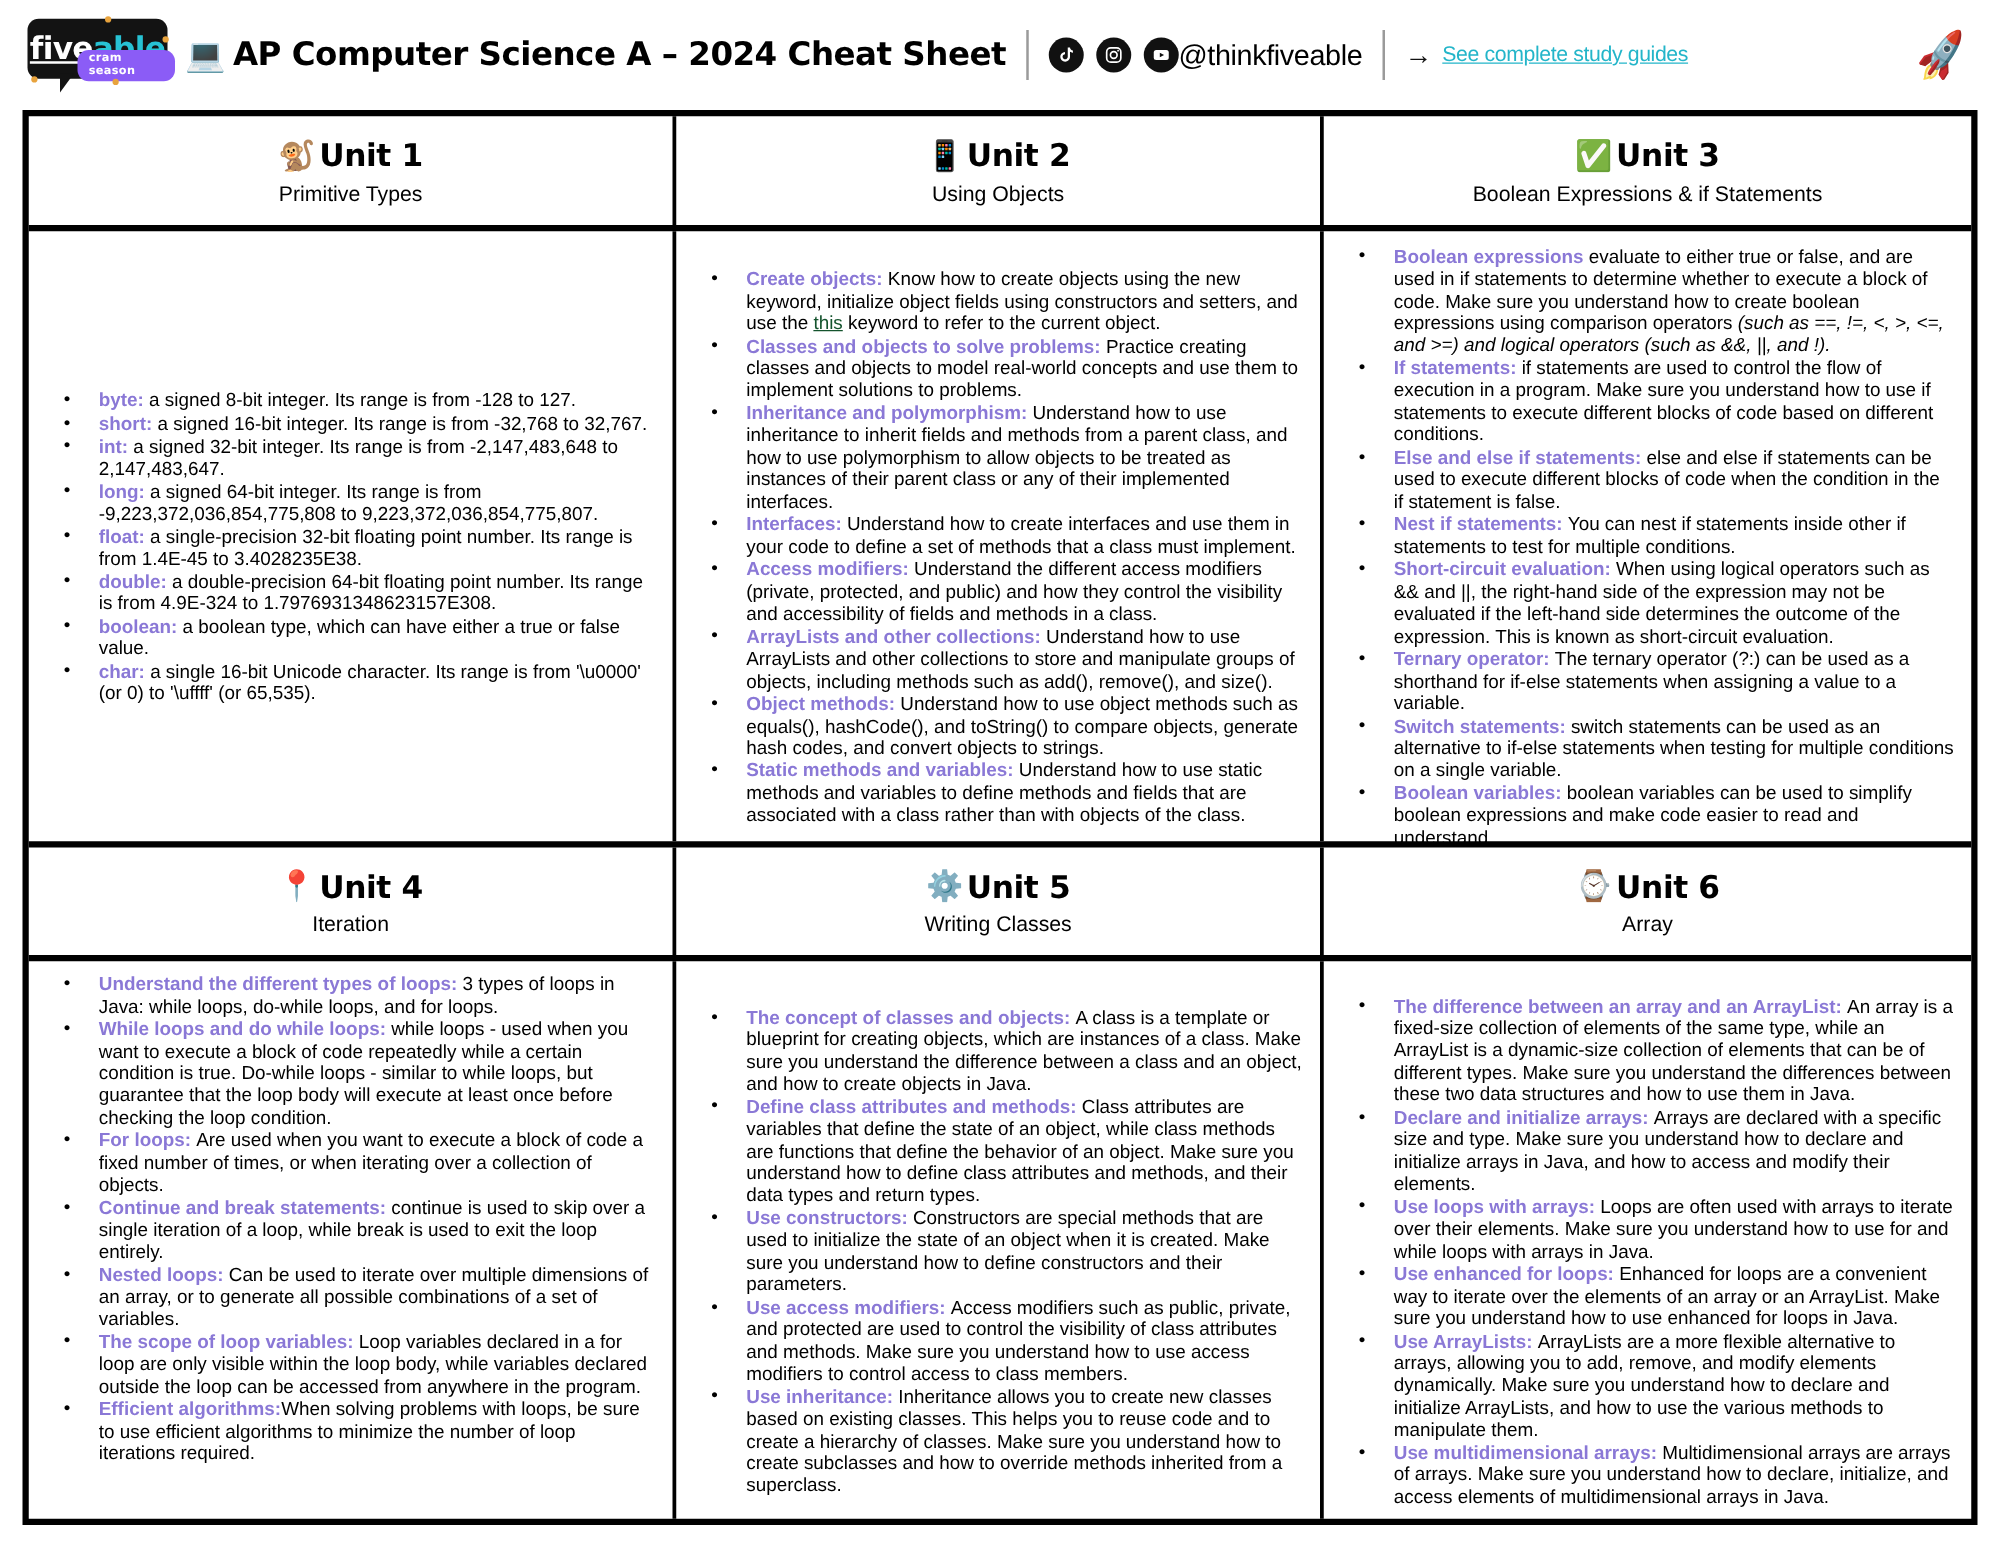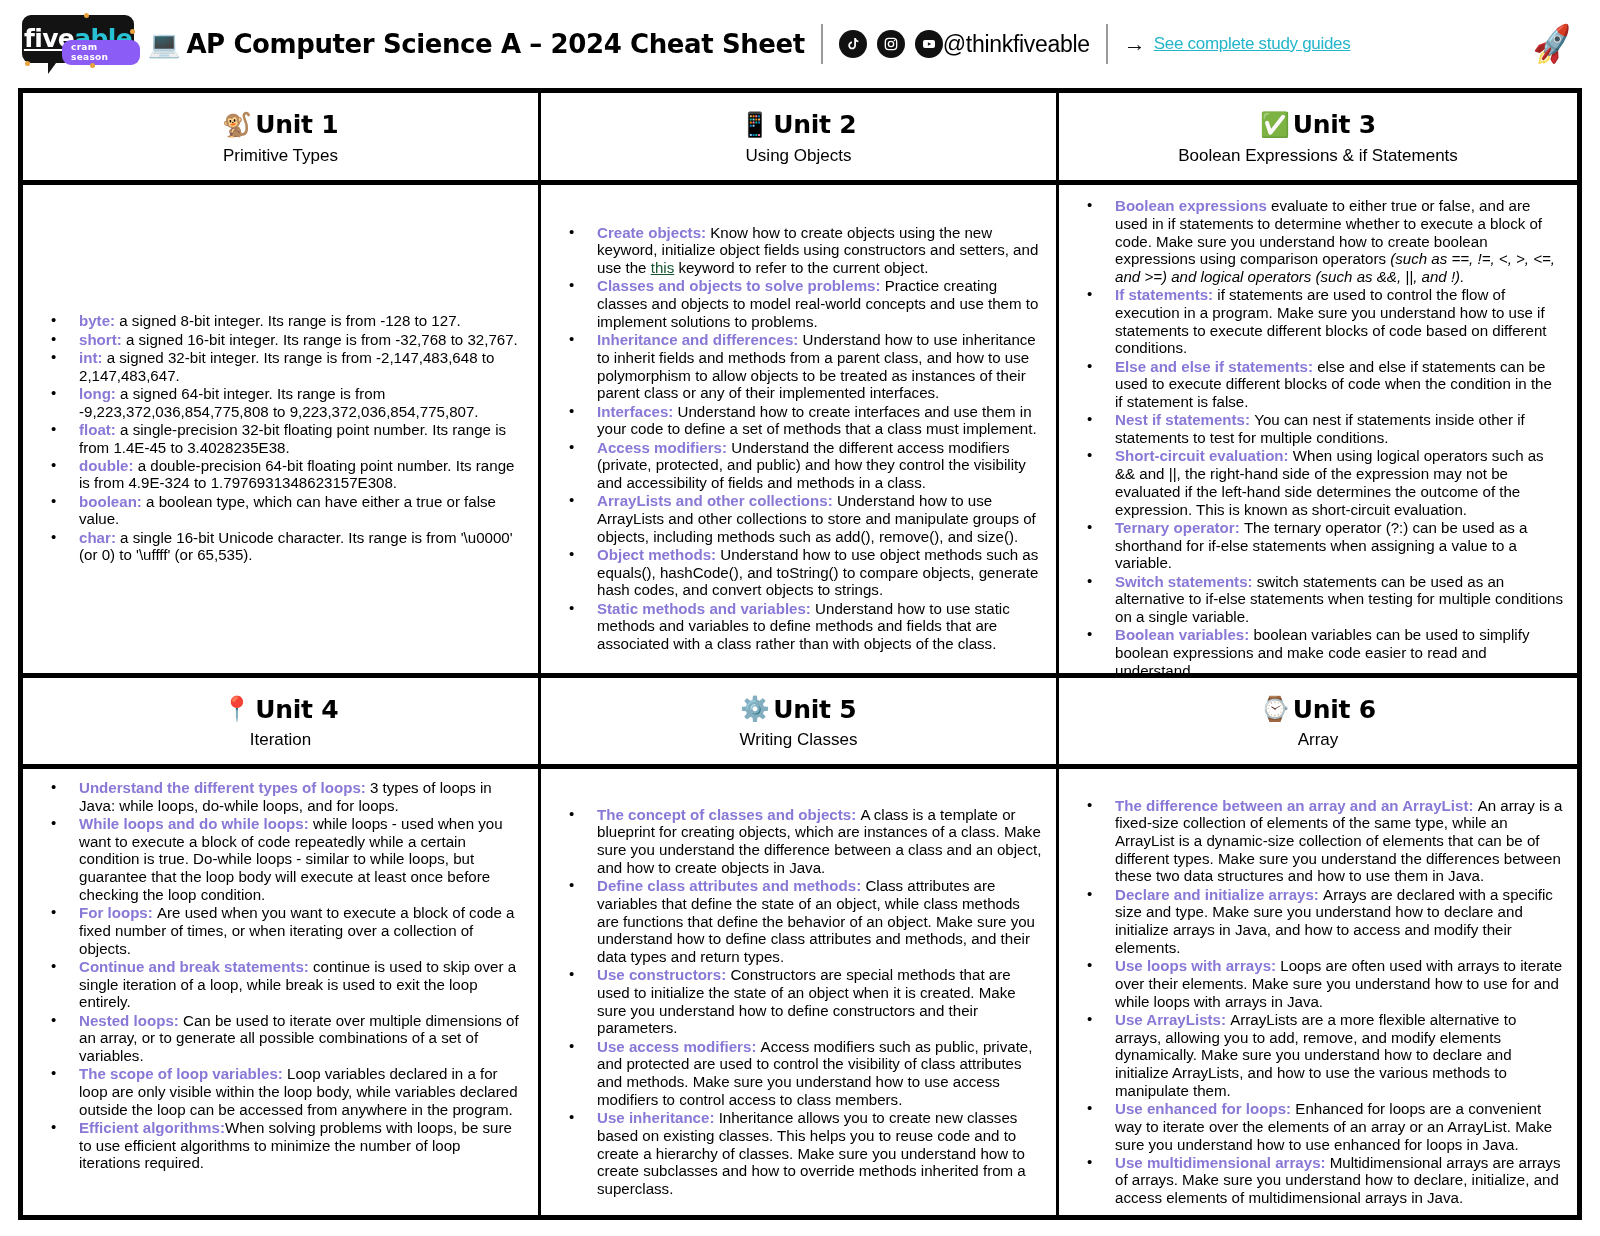--- a/index.html
+++ b/index.html
@@ -329,21 +329,21 @@
             <li><span class="k">boolean: </span><span>a boolean type, which can have either a true or false value.</span></li>
             <li><span class="k">char: </span><span>a single 16-bit Unicode character. Its range is from '\u0000' (or 0) to '\uffff' (or 65,535).</span></li>
           </ul>
         </div>
     </div>
     <div class="cell">
       <div class="cell-body v-center">
           <ul class="points">
             <li><span class="k">Create objects: </span><span>Know how to create objects using the new keyword, initialize object fields using constructors and setters, and use the <span class="u-this">this</span> keyword to refer to the current object.</span></li>
             <li><span class="k">Classes and objects to solve problems: </span><span>Practice creating classes and objects to model real-world concepts and use them to implement solutions to problems.</span></li>
-            <li><span class="k">Inheritance and differences: </span><span>Understand how to use inheritance to inherit fields and methods from a parent class, and how to use polymorphism to allow objects to be treated as instances of their parent class or any of their implemented interfaces.</span></li>
+            <li><span class="k">Inheritance and polymorphism: </span><span>Understand how to use inheritance to inherit fields and methods from a parent class, and how to use polymorphism to allow objects to be treated as instances of their parent class or any of their implemented interfaces.</span></li>
             <li><span class="k">Interfaces: </span><span>Understand how to create interfaces and use them in your code to define a set of methods that a class must implement.</span></li>
             <li><span class="k">Access modifiers: </span><span>Understand the different access modifiers (private, protected, and public) and how they control the visibility and accessibility of fields and methods in a class.</span></li>
             <li><span class="k">ArrayLists and other collections: </span><span>Understand how to use ArrayLists and other collections to store and manipulate groups of objects, including methods such as add(), remove(), and size().</span></li>
             <li><span class="k">Object methods: </span><span>Understand how to use object methods such as equals(), hashCode(), and toString() to compare objects, generate hash codes, and convert objects to strings.</span></li>
             <li><span class="k">Static methods and variables: </span><span>Understand how to use static methods and variables to define methods and fields that are associated with a class rather than with objects of the class.</span></li>
           </ul>
         </div>
     </div>
     <div class="cell">
       <div class="cell-body v-center">
@@ -415,21 +415,21 @@
             <li><span class="k">Use inheritance: </span><span>Inheritance allows you to create new classes based on existing classes. This helps you to reuse code and to create a hierarchy of classes. Make sure you understand how to create subclasses and how to override methods inherited from a superclass.</span></li>
           </ul>
         </div>
     </div>
     <div class="cell">
       <div class="cell-body v-center">
           <ul class="points">
             <li><span class="k">The difference between an array and an ArrayList: </span><span>An array is a fixed-size collection of elements of the same type, while an ArrayList is a dynamic-size collection of elements that can be of different types. Make sure you understand the differences between these two data structures and how to use them in Java.</span></li>
             <li><span class="k">Declare and initialize arrays: </span><span>Arrays are declared with a specific size and type. Make sure you understand how to declare and initialize arrays in Java, and how to access and modify their elements.</span></li>
             <li><span class="k">Use loops with arrays: </span><span>Loops are often used with arrays to iterate over their elements. Make sure you understand how to use for and while loops with arrays in Java.</span></li>
+            <li><span class="k">Use enhanced for loops: </span><span>Enhanced for loops are a convenient way to iterate over the elements of an array or an ArrayList. Make sure you understand how to use enhanced for loops in Java.</span></li>
             <li><span class="k">Use ArrayLists: </span><span>ArrayLists are a more flexible alternative to arrays, allowing you to add, remove, and modify elements dynamically. Make sure you understand how to declare and initialize ArrayLists, and how to use the various methods to manipulate them.</span></li>
-            <li><span class="k">Use enhanced for loops: </span><span>Enhanced for loops are a convenient way to iterate over the elements of an array or an ArrayList. Make sure you understand how to use enhanced for loops in Java.</span></li>
             <li><span class="k">Use multidimensional arrays: </span><span>Multidimensional arrays are arrays of arrays. Make sure you understand how to declare, initialize, and access elements of multidimensional arrays in Java.</span></li>
           </ul>
         </div>
     </div>
   </div>
 
 </div>
 
 </body></html>

